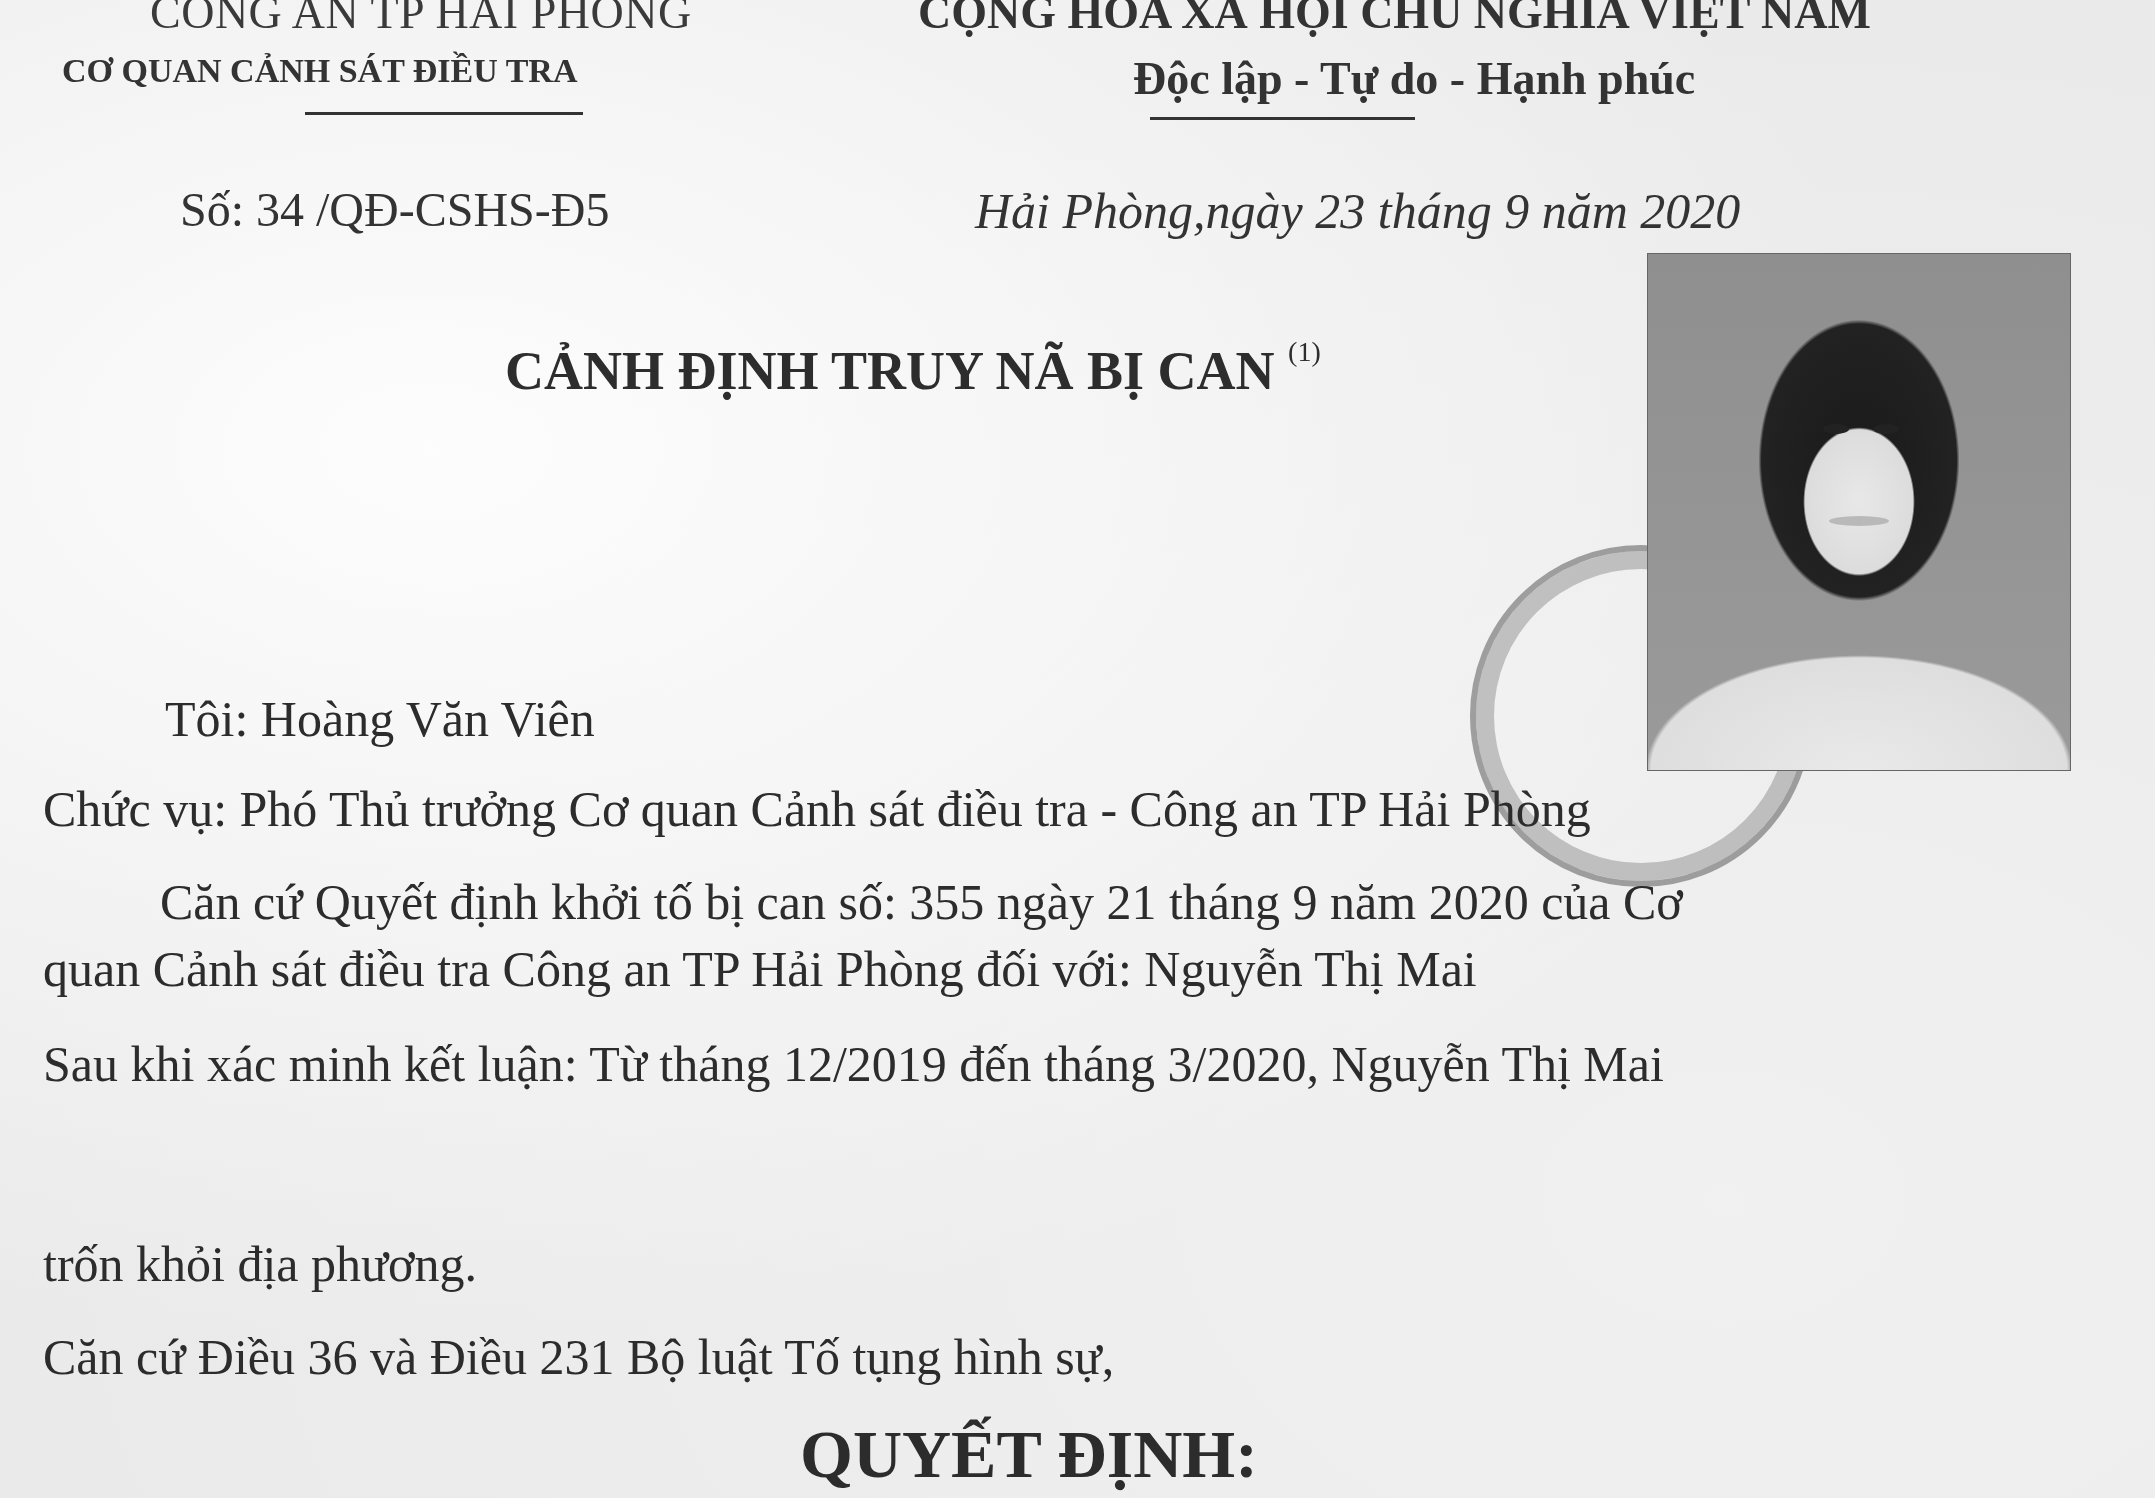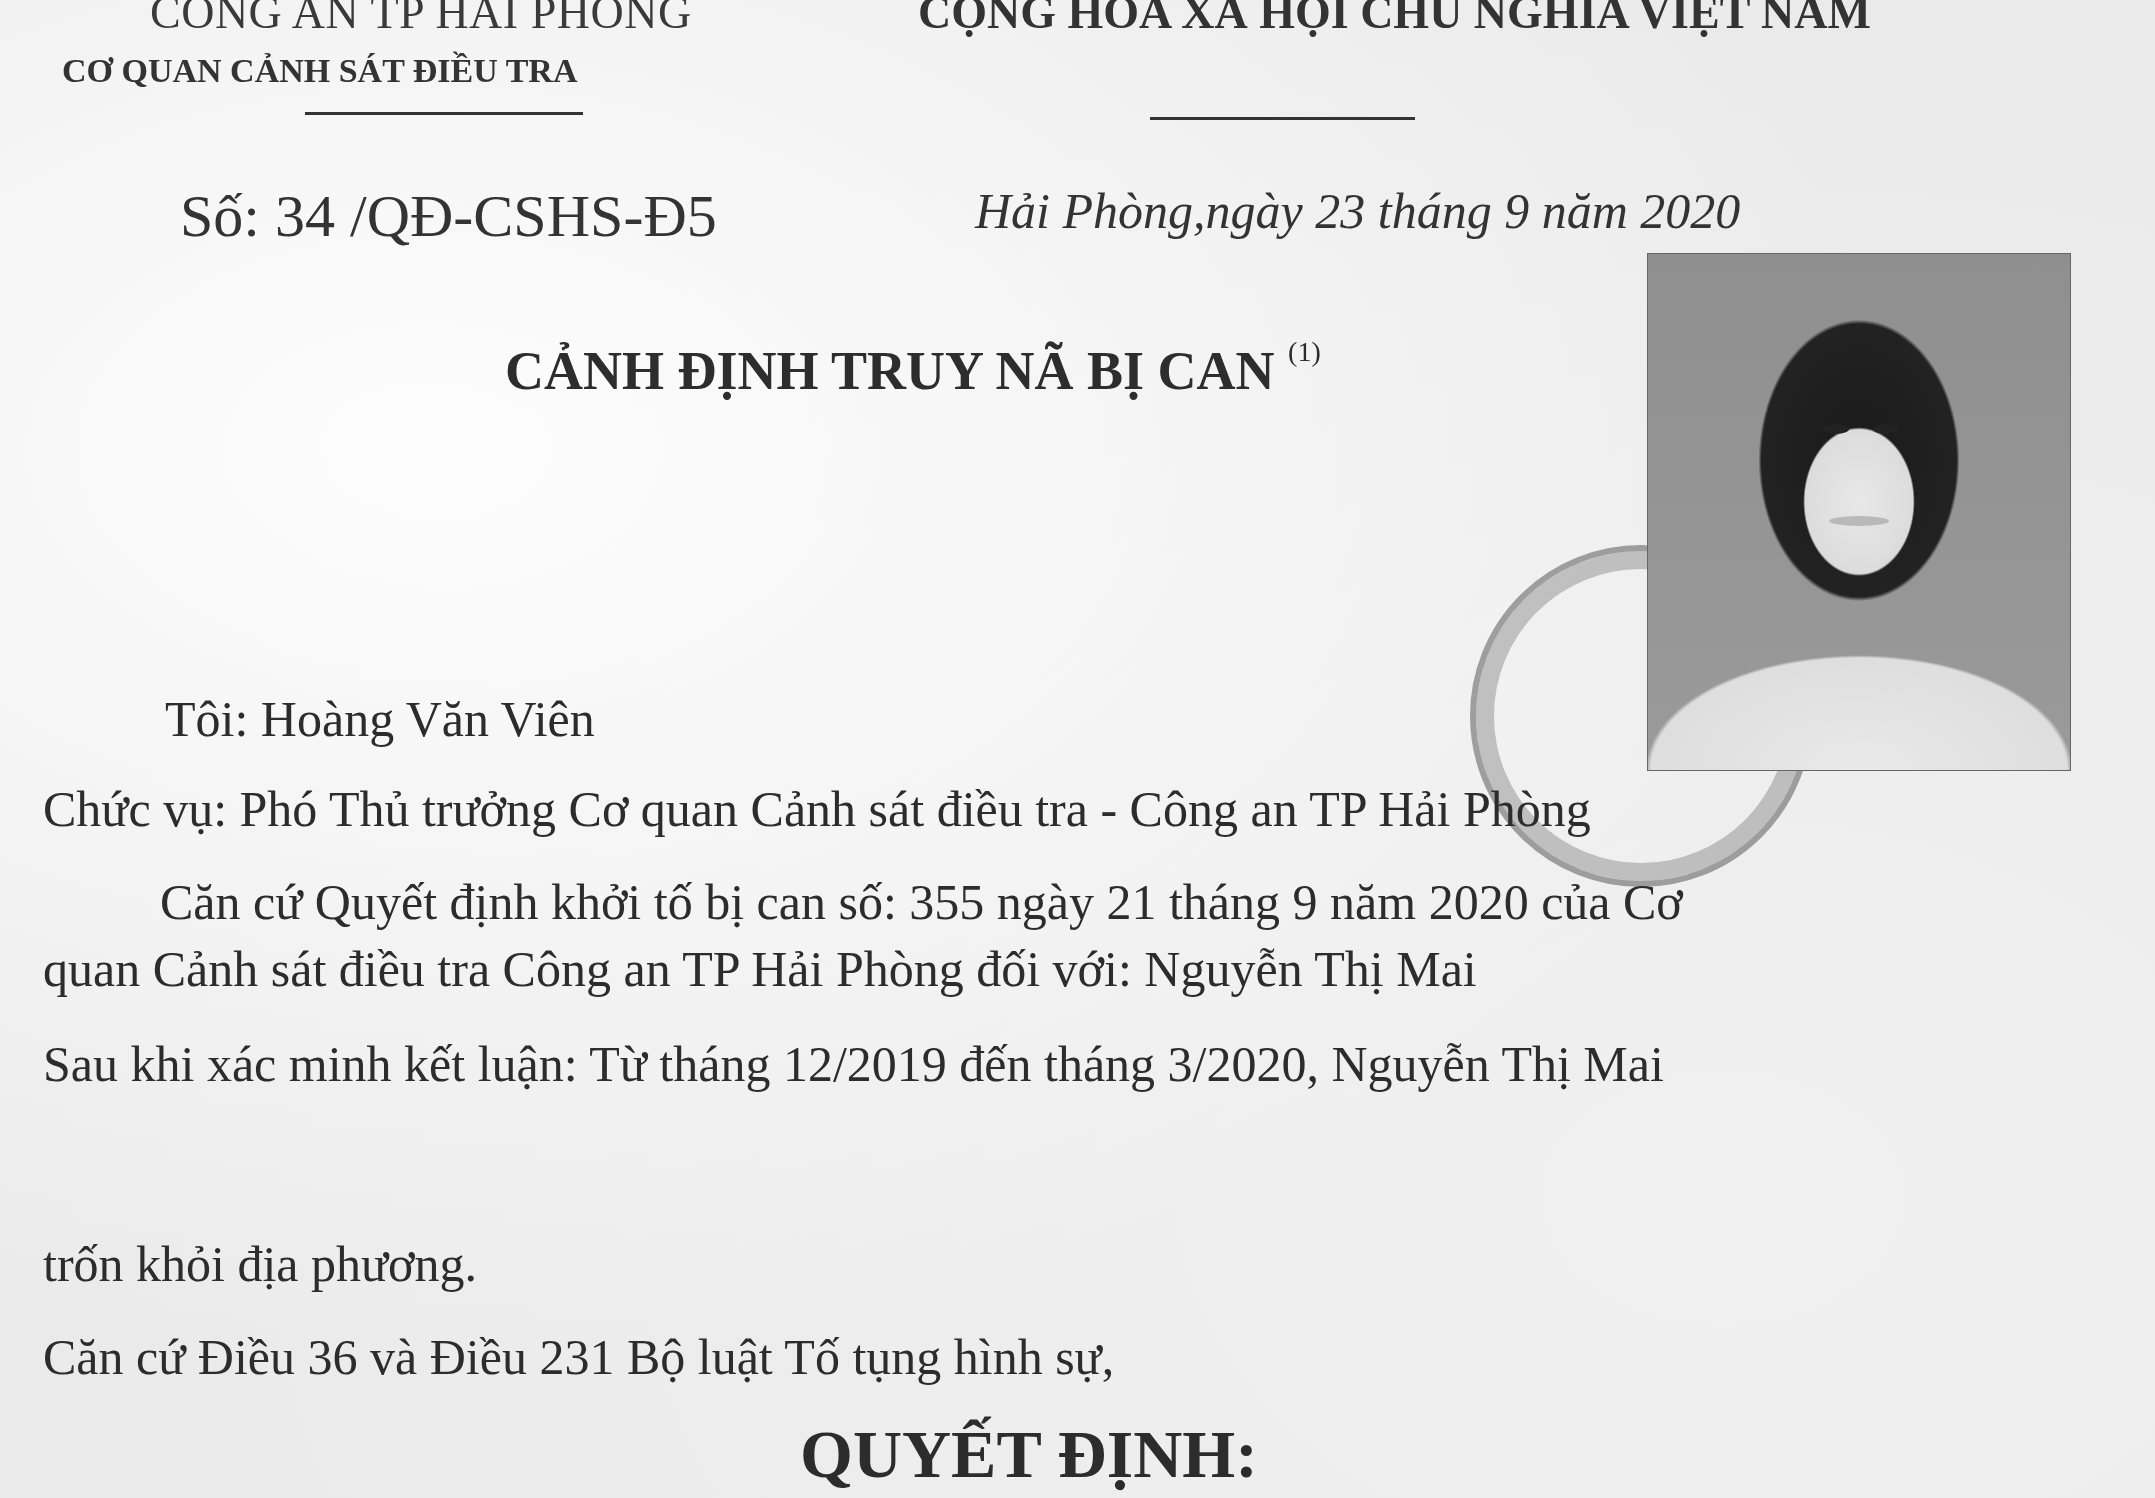--- a/index.html
+++ b/index.html
@@ -16,21 +16,21 @@
       radial-gradient(ellipse at 80% 80%, rgba(250,250,250,0.8), rgba(225,225,225,0.5) 70%),
       #f1f1f1;
   }
   .abs { position:absolute; white-space:nowrap; }
   .hdr-left-1 { left:150px; top:-14px; font-size:46px; letter-spacing:0.5px; color:#3a3a3a; }
   .hdr-left-2 { left:62px; top:52px; font-size:34px; font-weight:bold; color:#333; }
   .hdr-left-rule { left:305px; top:112px; width:278px; height:3px; background:#333; }
   .hdr-right-1 { left:918px; top:-14px; font-size:46px; font-weight:bold; color:#333; }
   .hdr-right-2 { left:1133px; top:52px; font-size:46px; font-weight:bold; color:#333; }
   .hdr-right-rule { left:1150px; top:117px; width:265px; height:3px; background:#333; }
-  .doc-number { left:180px; top:182px; font-size:60px; color:#333; }
+  .doc-number { left:180px; top:182px; font-size:48px; color:#333; }
   .doc-date { left:975px; top:182px; font-size:50px; font-style:italic; color:#333; }
   .doc-title { left:505px; top:340px; font-size:54px; font-weight:bold; color:#2d2d2d; }
   .doc-title sup { font-size:28px; font-weight:normal; vertical-align:top; position:relative; top:-4px; }
   .photo {
     left:1647px; top:253px; width:422px; height:516px;
     background:
       radial-gradient(ellipse 90px 120px at 50% 48%, #e8e8e8 0%, #dcdcdc 60%, transparent 62%),
       radial-gradient(ellipse 150px 210px at 50% 40%, #1a1a1a 0%, #222 65%, transparent 67%),
       linear-gradient(#8f8f8f, #9a9a9a);
     border:1px solid #666;
@@ -63,20 +63,21 @@
 </head>
 <body>
 
 <div class="paper">
 
   <div class="abs hdr-left-1">CÔNG AN TP HẢI PHÒNG</div>
   <div class="abs hdr-left-2">CƠ QUAN CẢNH SÁT ĐIỀU TRA</div>
   <div class="abs hdr-left-rule"></div>
 
   <div class="abs hdr-right-1">CỘNG HÒA XÃ HỘI CHỦ NGHĨA VIỆT NAM</div>
+  <div class="abs hdr-right-2">Độc lập - Tự do - Hạnh phúc</div>
   <div class="abs hdr-right-rule"></div>
 
   <div class="abs doc-number">Số: 34 /QĐ-CSHS-Đ5</div>
   <div class="abs doc-date">Hải Phòng,ngày 23 tháng 9 năm 2020</div>
 
   <div class="abs doc-title">
     <span>CẢNH ĐỊNH TRUY NÃ BỊ CAN</span>
     <sup>(1)</sup>
   </div>
 

